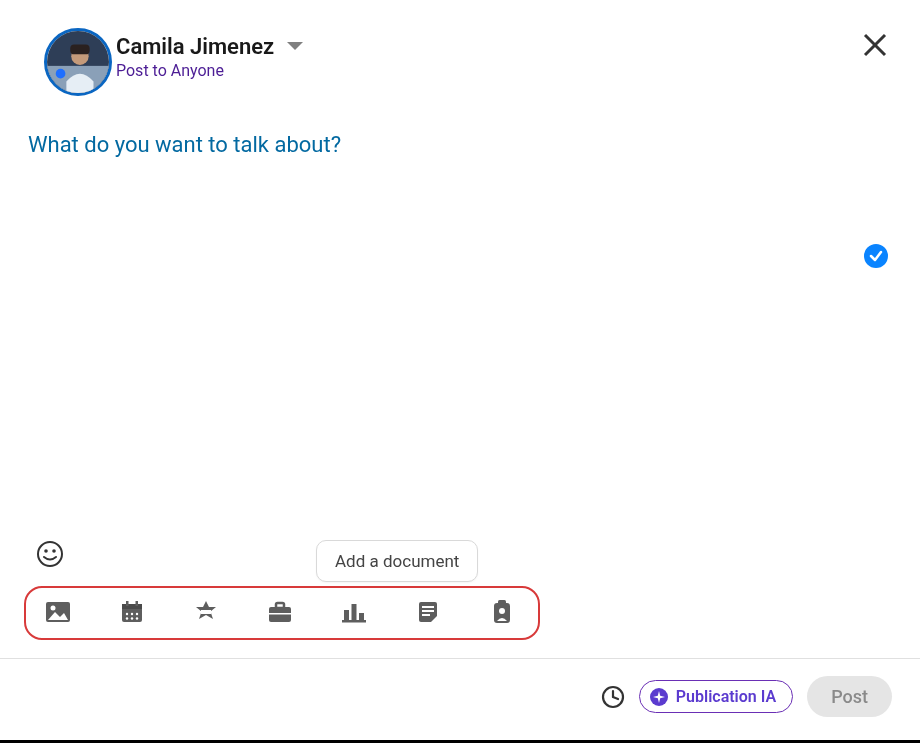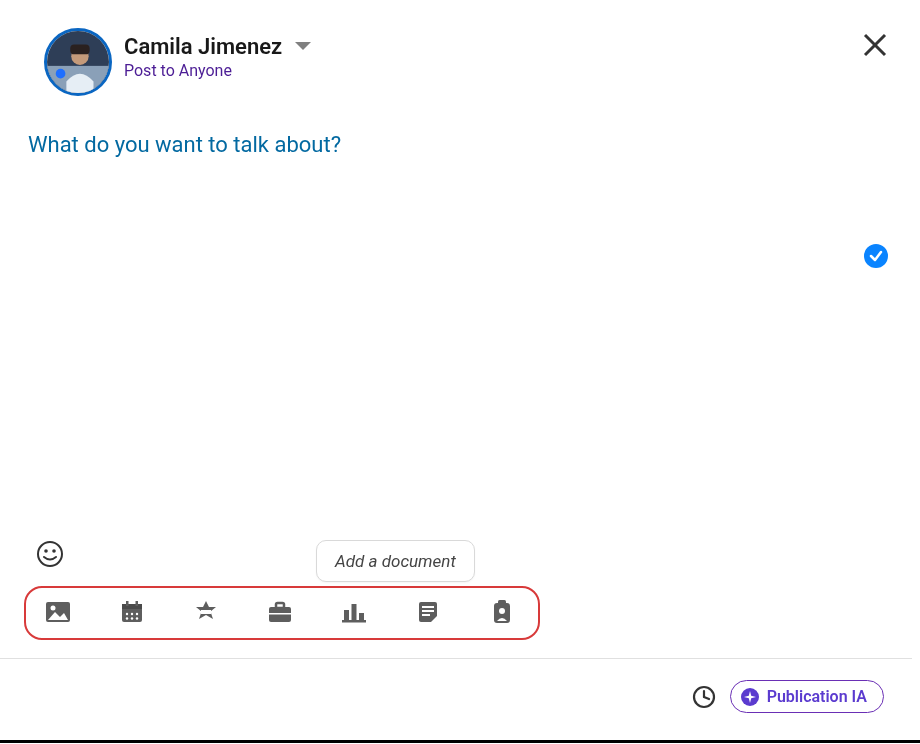--- a/index.html
+++ b/index.html
@@ -23,21 +23,21 @@
       border-radius: 50%;
       border: 3px solid #0a66c2;
       overflow: hidden;
       flex-shrink: 0;
       display: flex;
       align-items: center;
       justify-content: center;
     }
     .avatar svg { width: 100%; height: 100%; }
     .header-text {
-      margin-left: 12px;
+      margin-left: 4px;
       padding-top: 6px;
     }
     .name-row {
       display: flex;
       align-items: center;
       gap: 12px;
     }
     .user-name {
       font-size: 22px;
       font-weight: 600;
@@ -93,21 +93,20 @@
       position: absolute;
       left: 316px;
       top: 540px;
       background: #fff;
       border: 1px solid #d9d9d9;
       border-radius: 10px;
       padding: 10px 18px;
       font-size: 17px;
       color: #444;
       box-shadow: 0 1px 2px rgba(0,0,0,0.04);
-      font-style: italic;
     }
     .toolbar-wrap {
       position: absolute;
       left: 24px;
       top: 586px;
       border: 2px solid #d83a3a;
       border-radius: 18px;
       padding: 10px 22px 12px 18px;
       display: flex;
       align-items: center;
@@ -118,21 +117,21 @@
       cursor: pointer;
       display: flex;
       align-items: center;
       justify-content: center;
       width: 28px;
       height: 28px;
     }
     .footer {
       position: absolute;
       left: 0;
-      right: 8px;
+      right: 0;
       top: 658px;
       border-top: 1px solid #e0e0e0;
       height: 76px;
       display: flex;
       align-items: center;
       justify-content: flex-end;
       padding-right: 28px;
       gap: 14px;
     }
     .clock-icon {
@@ -307,15 +306,16 @@
     </svg>
   </div>
   <div class="pub-ia-btn">
     <span class="pub-ia-icon">
       <svg width="12" height="12" viewBox="0 0 12 12">
         <path d="M6 0 L7.2 4.8 L12 6 L7.2 7.2 L6 12 L4.8 7.2 L0 6 L4.8 4.8 Z" fill="#fff"></path>
       </svg>
     </span>
     <span class="pub-ia-label">Publication IA</span>
   </div>
+  <div class="post-btn">Post</div>
 </div>
 
 <div class="bottom-line"></div>
 
 </body></html>

